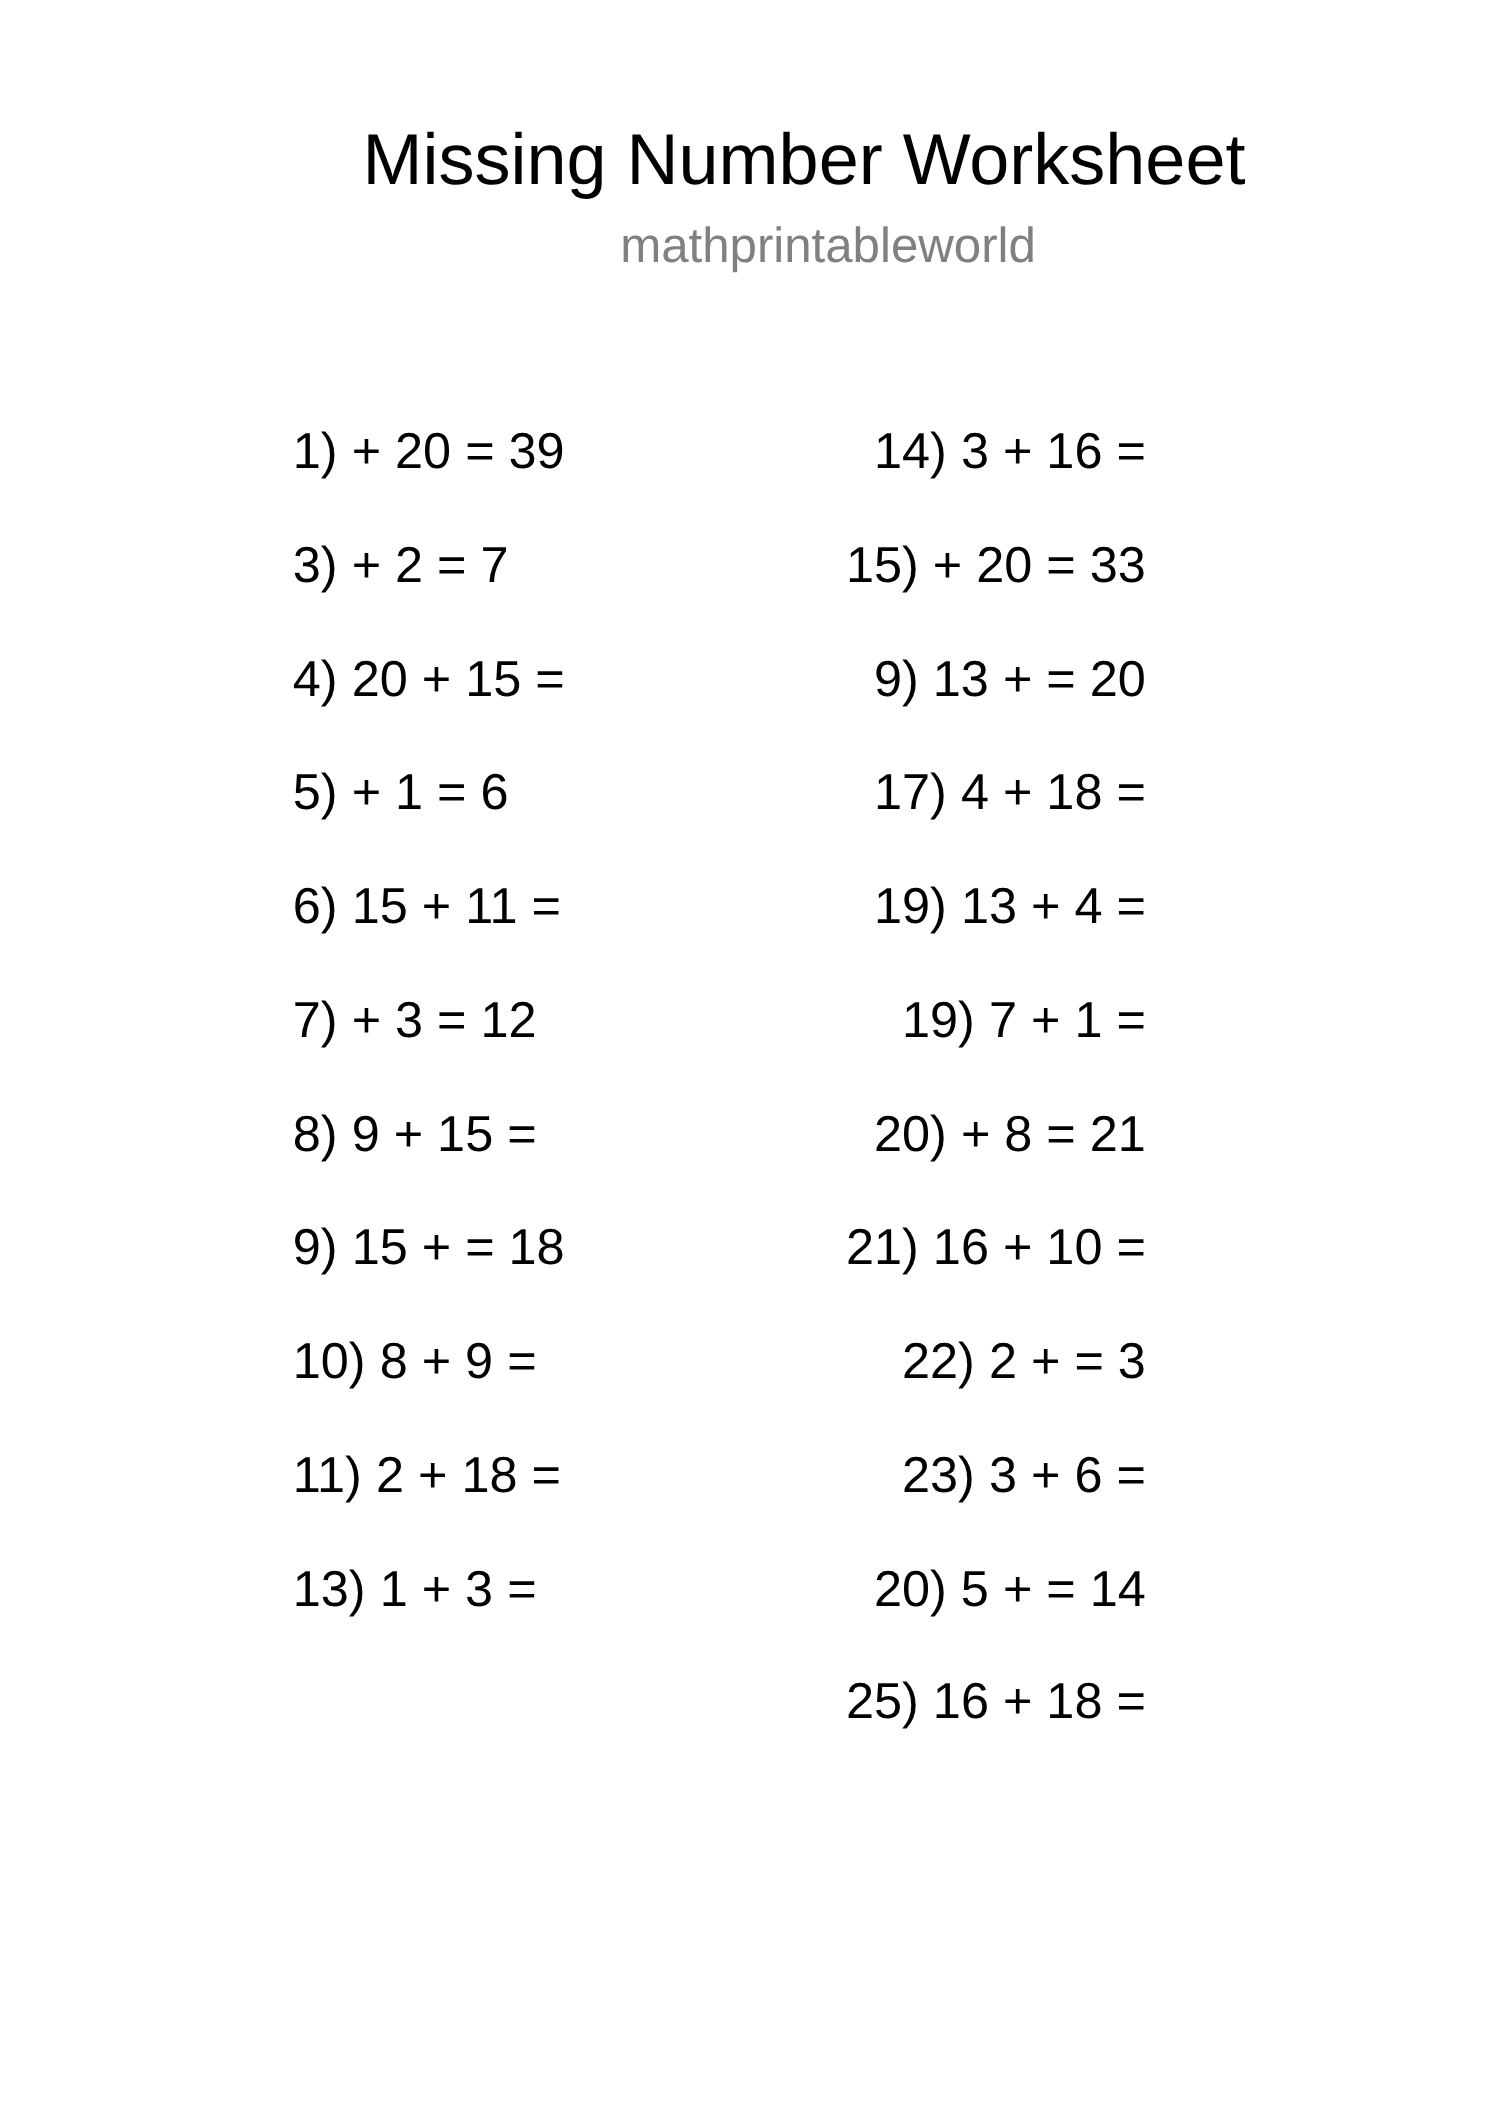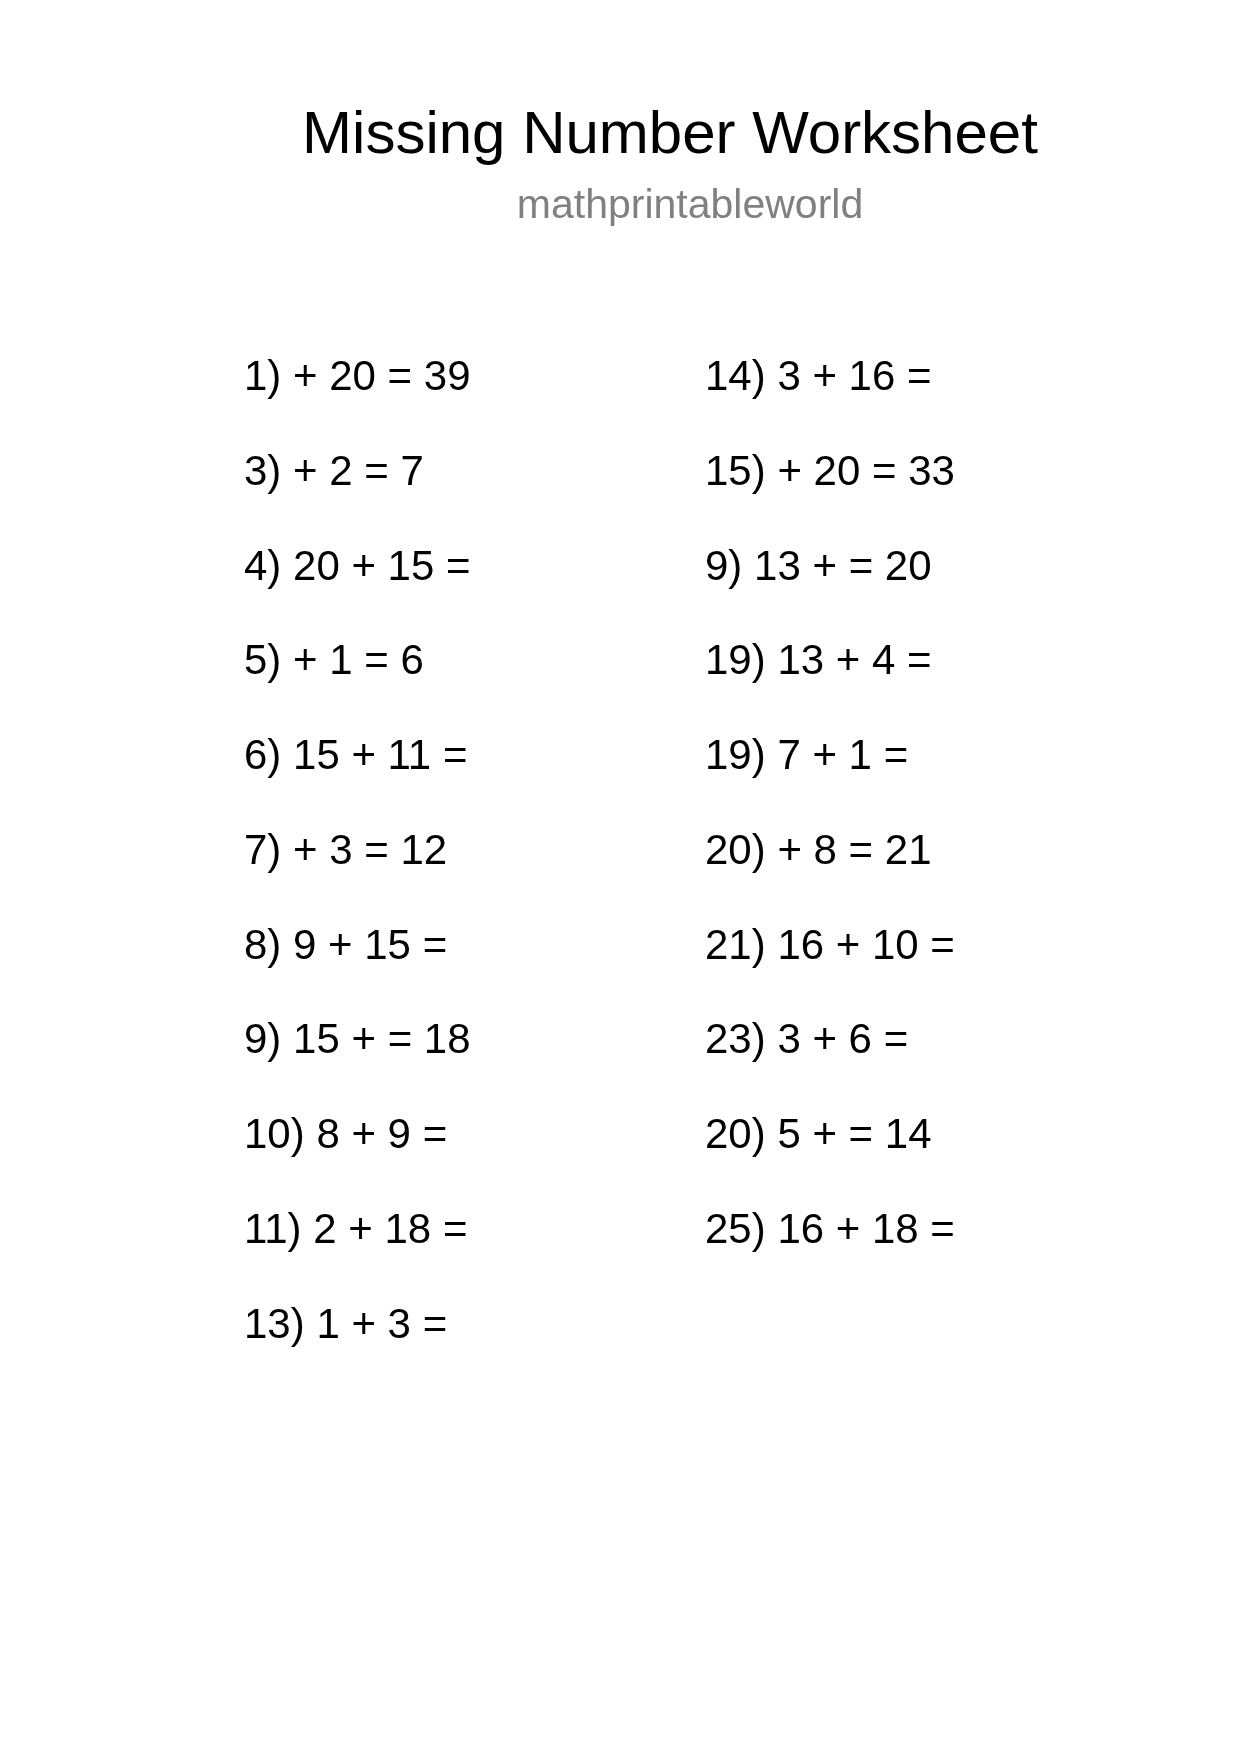--- a/index.html
+++ b/index.html
@@ -4,21 +4,21 @@
 <style>
   html, body { margin: 0; padding: 0; background: #ffffff; }
   body { width: 1240px; height: 1754px; position: relative; overflow: hidden;
          font-family: "Liberation Sans", sans-serif; color: #000; }
   .title { position: absolute; left: 0; width: 1340px; top: 98px; text-align: center;
            font-size: 60px; line-height: 70px; white-space: nowrap; }
   .subtitle { position: absolute; left: 0; width: 1380px; top: 180px; text-align: center;
               font-size: 41px; line-height: 48px; color: #808080; white-space: nowrap; }
   .col { position: absolute; top: 351px; }
   .col.left { left: 202px; margin-left: 42px; }
-  .col.right { left: 705px; }
+  .col.right { left: 705px; text-align: right; }
   .problem { height: 94.75px; font-size: 42px; line-height: 50px; white-space: nowrap; }
   .problem span { display: inline; }
   .blank { display: inline-block; width: 101px; height: 42px; border-bottom: 3px solid #000;
            vertical-align: baseline; margin-bottom: -6px; }
 </style>
 </head>
 <body>
 
 <div class="title">Missing Number Worksheet</div>
 <div class="subtitle">mathprintableworld</div>
@@ -33,20 +33,22 @@
     <div class="problem"><span>8)</span> <span>9 + 15 =</span> <span class="blank"></span></div>
     <div class="problem"><span>9)</span> <span>15 +</span> <span class="blank"></span> <span>= 18</span></div>
     <div class="problem"><span>10)</span> <span>8 + 9 =</span> <span class="blank"></span></div>
     <div class="problem"><span>11)</span> <span>2 + 18 =</span> <span class="blank"></span></div>
     <div class="problem"><span>13)</span> <span>1 + 3 =</span> <span class="blank"></span></div>
   </div>
 <div class="col right">
     <div class="problem"><span>14)</span> <span>3 + 16 =</span> <span class="blank"></span></div>
     <div class="problem"><span>15)</span> <span class="blank"></span> <span>+ 20 = 33</span></div>
     <div class="problem"><span>9)</span> <span>13 +</span> <span class="blank"></span> <span>= 20</span></div>
+    <div class="problem"><span>17)</span> <span>4 + 18 =</span> <span class="blank"></span></div>
     <div class="problem"><span>19)</span> <span>13 + 4 =</span> <span class="blank"></span></div>
     <div class="problem"><span>19)</span> <span>7 + 1 =</span> <span class="blank"></span></div>
     <div class="problem"><span>20)</span> <span class="blank"></span> <span>+ 8 = 21</span></div>
     <div class="problem"><span>21)</span> <span>16 + 10 =</span> <span class="blank"></span></div>
+    <div class="problem"><span>22)</span> <span>2 +</span> <span class="blank"></span> <span>= 3</span></div>
     <div class="problem"><span>23)</span> <span>3 + 6 =</span> <span class="blank"></span></div>
     <div class="problem"><span>20)</span> <span>5 +</span> <span class="blank"></span> <span>= 14</span></div>
     <div class="problem"><span>25)</span> <span>16 + 18 =</span> <span class="blank"></span></div>
   </div>
 
 </body></html>

